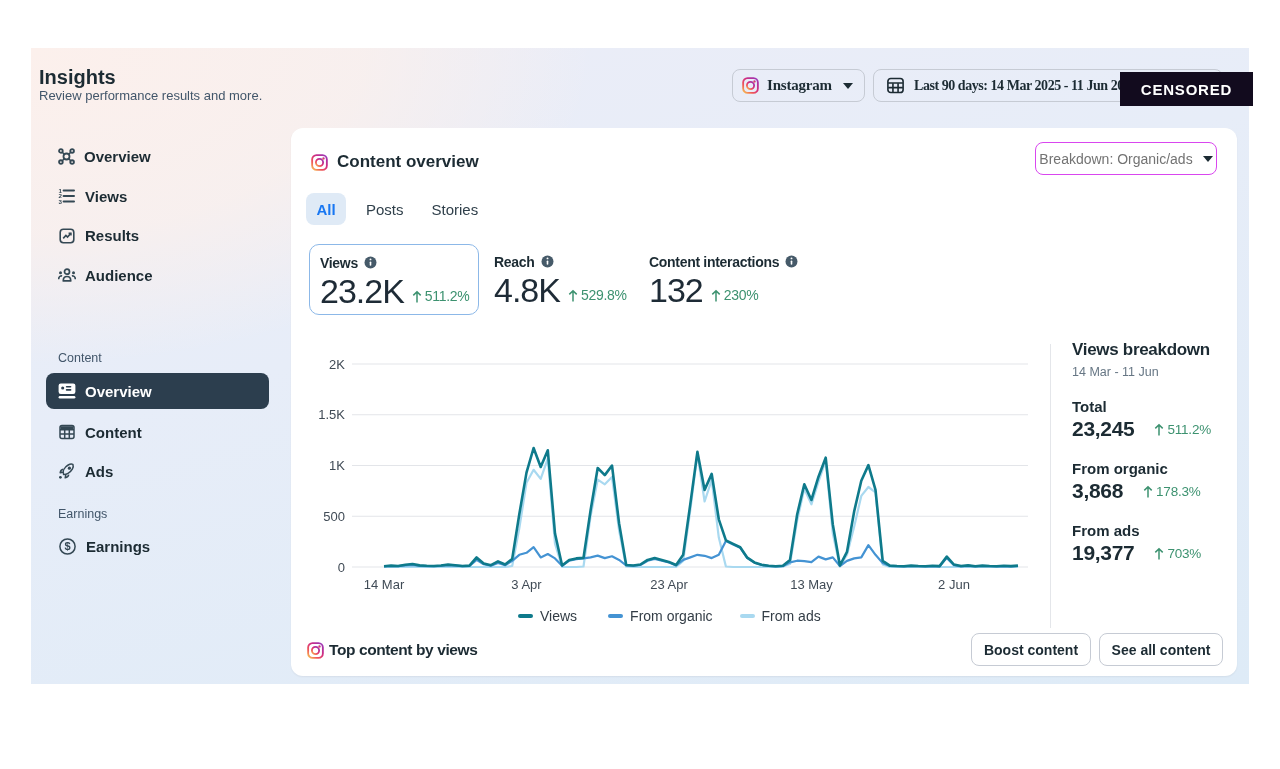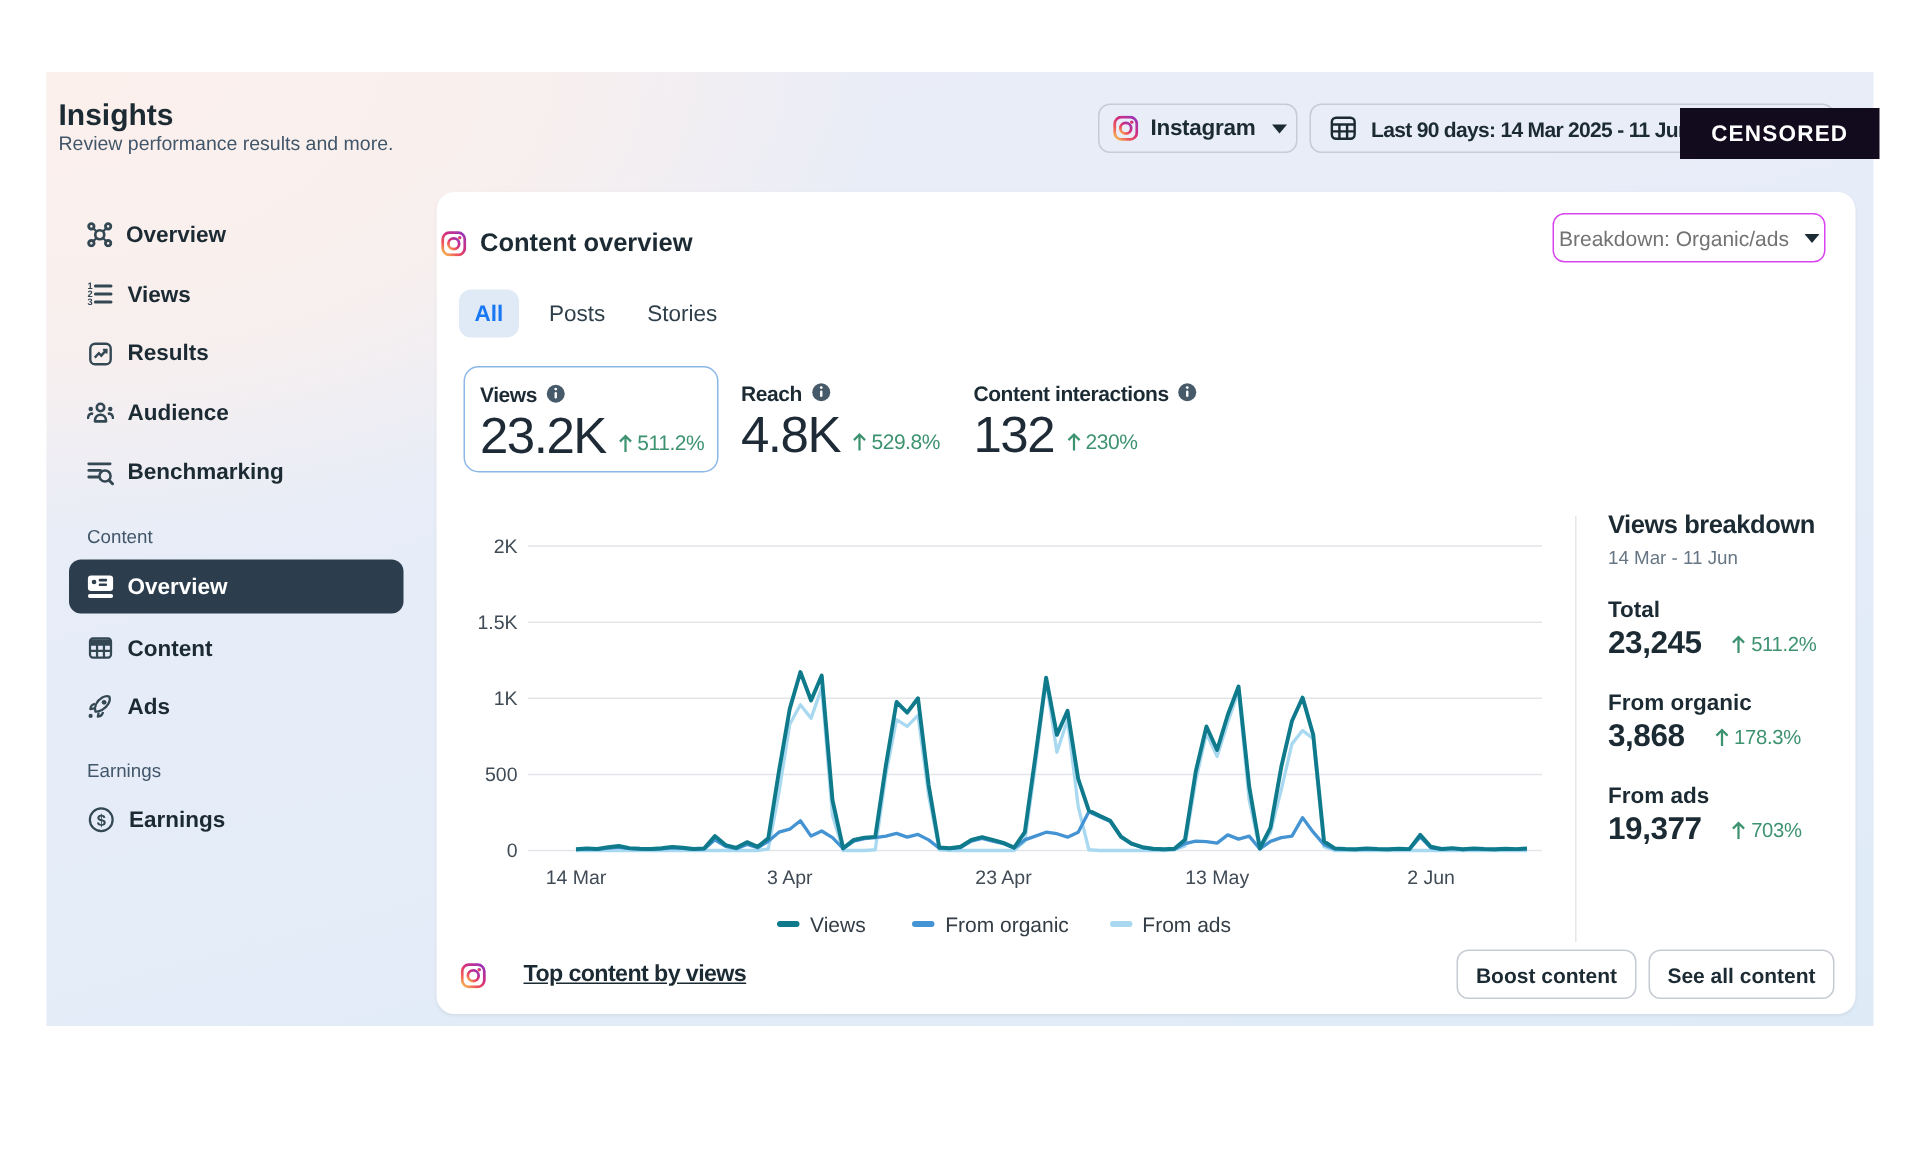--- a/index.html
+++ b/index.html
@@ -2,34 +2,34 @@
 <html><head><meta charset="utf-8"><style>
 * { margin:0; padding:0; box-sizing:border-box; }
 body { width:1280px; height:769px; background:#fff; font-family:"Liberation Sans", sans-serif; position:relative; overflow:hidden; color:#1c2b33; }
 .app { position:absolute; left:31px; top:48px; width:1218px; height:636px;
   background:
     radial-gradient(ellipse 780px 440px at 0% 0%, #fcf0ec 0%, rgba(251,240,236,0.8) 42%, rgba(251,240,236,0) 72%),
     linear-gradient(165deg, #ecedf7 0%, #e7edf8 40%, #deebf7 100%);
 }
 h1 { position:absolute; left:8px; top:18px; font-size:20px; font-weight:bold; color:#1c2b33; }
 .sub { position:absolute; left:8px; top:40px; font-size:13px; color:#42566a; }
-.pillbtn { position:absolute; height:33px; border:1px solid #c6cbd4; border-radius:8px; display:flex; align-items:center; font-size:15px; font-weight:bold; color:#1c2b33; }
+.pillbtn { position:absolute; height:33px; border:1px solid #c6cbd4; border-radius:8px; display:flex; align-items:center; font-size:15px; font-weight:bold; color:#1c2b33;font-family:Liberation Serif, serif; }
 .igbtn { left:701px; top:21px; width:133px; padding-left:9px; }
 .datebtn { left:842px; top:21px; width:350px; padding-left:12px; overflow:hidden; }
 .caret { width:0; height:0; border-left:5.5px solid transparent; border-right:5.5px solid transparent; border-top:6.5px solid #1c2b33; display:inline-block; }
 .censored { position:absolute; left:1089px; top:24px; width:133px; height:34px; background:#120b1e; color:#fff; font-weight:bold; font-size:15px; letter-spacing:0.8px; display:flex; align-items:center; justify-content:center; z-index:5; }
 
 .nav-item { position:absolute; left:27px; display:flex; align-items:center; height:36px; }
 .nav-item .lbl { margin-left:9px; font-size:15px; font-weight:bold; color:#1c2b33; }
 .nav-sec { position:absolute; left:27px; font-size:12.5px; color:#42566a; }
 .nav-pill { position:absolute; left:14.5px; top:325px; width:223px; height:36px; background:#2c3e4e; border-radius:8px; display:flex; align-items:center; padding-left:12.5px; }
 .nav-pill .lbl { margin-left:9px; font-size:15px; font-weight:bold; color:#fff; }
 
 .card { position:absolute; left:260px; top:80px; width:946px; height:548px; background:#fff; border-radius:12px; box-shadow:0 1px 2px rgba(0,0,0,0.06); }
-.cardhead { position:absolute; left:3px; top:24px; display:flex; align-items:center; }
+.cardhead { position:absolute; left:20px; top:24px; display:flex; align-items:center; }
 .cardhead .t { margin-left:9px; font-size:17px; font-weight:bold; }
 .bdbtn { position:absolute; left:744px; top:14px; width:182px; height:33px; background:#fff; border:1px solid #d946ef; border-radius:8px; display:flex; align-items:center; justify-content:center; font-size:14px; color:#737373; }
 .tabs { position:absolute; left:15px; top:65px; display:flex; align-items:center; }
 .tab-all { width:40px; height:32px; background:#dfeaf6; border-radius:8px; color:#1877f2; font-weight:bold; font-size:15px; display:flex; align-items:center; justify-content:center; }
 .tab { font-size:15px; font-weight:500; color:#2f3f4a; }
 
 .metric { position:absolute; top:115.5px; height:71px; padding:10px 12px 0 10px; }
 .m1 { left:18px; width:170px; border:1.5px solid #8cb8e8; border-radius:10px; }
 .m2 { left:193px; } .m3 { left:348px; }
 .mlabel { display:flex; align-items:center; font-size:14px; letter-spacing:-0.3px; font-weight:bold; gap:6px; }
@@ -40,21 +40,21 @@
 .divider { position:absolute; left:759px; top:216px; width:1px; height:284px; background:#e4e6ea; }
 .bd { position:absolute; left:781px; top:212px; width:160px; }
 .bd .h { font-size:17px; font-weight:bold; letter-spacing:-0.3px; }
 .bd .d { font-size:12.5px; color:#667684; margin-top:5px; }
 .bd .l { font-size:15px; font-weight:bold; margin-top:19px; }
 .bd .v { display:flex; align-items:center; margin-top:2px;gap:12px; }
 .bd .n { font-size:21px; font-weight:bold; letter-spacing:-0.3px; }
 .bd .p { font-size:13.5px; letter-spacing:-0.2px; color:#3d9270; margin-left:8px; display:flex; align-items:center; }
 
 .bhead { position:absolute; left:16px; top:513px; display:flex; align-items:center; }
-.bhead .t { margin-left:25px; font-size:15.5px; font-weight:bold; letter-spacing:-0.4px;text-decoration:underline; }
+.bhead .t { margin-left:5px; font-size:15.5px; font-weight:bold; letter-spacing:-0.4px; }
 .btn { position:absolute; top:505px; height:33px; background:#fff; border:1px solid #c6cbd4; border-radius:8px; font-size:14px; font-weight:bold; color:#1c2b33; display:flex; align-items:center; justify-content:center; }
 .legend { position:absolute; left:227px; top:480px; display:flex; align-items:center; font-size:14px; color:#333d46; }
 .legend .dash { width:15px; height:4.5px; border-radius:2.5px; margin-right:7px; }
 </style></head>
 <body>
 <div class="app">
   <h1>Insights</h1>
   <div class="sub">Review performance results and more.</div>
 
   <div class="pillbtn igbtn">
@@ -119,28 +119,20 @@
   <div class="nav-item" style="top:209px;">
       <svg width="18" height="16" viewBox="0 0 18 16" fill="none" stroke="#344854" stroke-width="1.7">
         <circle cx="9" cy="4.7" r="2.5"></circle>
         <path d="M5.3,13.9 v-0.3 c0-2.4 1.6-4.1 3.7-4.1 s3.7,1.7 3.7,4.1 v0.3 z" stroke-linejoin="round"></path>
         <circle cx="2.5" cy="5.7" r="1.5" fill="#344854" stroke="none"></circle>
         <path d="M0.6,12.3 c0.1-2.1 1.1-3.4 2.6-3.6 l0.9,0.3" stroke-width="1.6"></path>
         <circle cx="15.5" cy="5.7" r="1.5" fill="#344854" stroke="none"></circle>
         <path d="M17.4,12.3 c-0.1-2.1-1.1-3.4-2.6-3.6 l-0.9,0.3" stroke-width="1.6"></path>
       </svg>
       <span class="lbl">Audience</span>
-    </div>
-  <div class="nav-item" style="top:248.5px;">
-      <svg width="18" height="18" viewBox="0 0 18 18" fill="none" stroke="#344854" stroke-width="1.9">
-        <path d="M1.2,3.2 H15.4 M1.2,7.6 H9 M1.2,12 H7.6" stroke-linecap="round"></path>
-        <circle cx="12" cy="11.3" r="3.7" stroke-width="1.7"></circle>
-        <path d="M14.7,14.2 L17,16.5" stroke-width="2" stroke-linecap="round"></path>
-      </svg>
-      <span class="lbl">Benchmarking</span>
     </div>
   <div class="nav-sec" style="top:303px;">Content</div>
   <div class="nav-pill">
       <svg width="18" height="16" viewBox="0 0 18 16">
         <rect x="0.6" y="0.6" width="16.8" height="10.4" rx="2.2" fill="#fff"></rect>
         <circle cx="4.7" cy="5" r="1.55" fill="#2c3e4e"></circle>
         <rect x="7.8" y="2.9" width="5.6" height="1.7" rx="0.8" fill="#2c3e4e"></rect>
         <rect x="7.8" y="6" width="5.6" height="1.7" rx="0.8" fill="#2c3e4e"></rect>
         <rect x="0.6" y="13" width="16.8" height="2.6" rx="1.3" fill="#fff"></rect>
       </svg>

